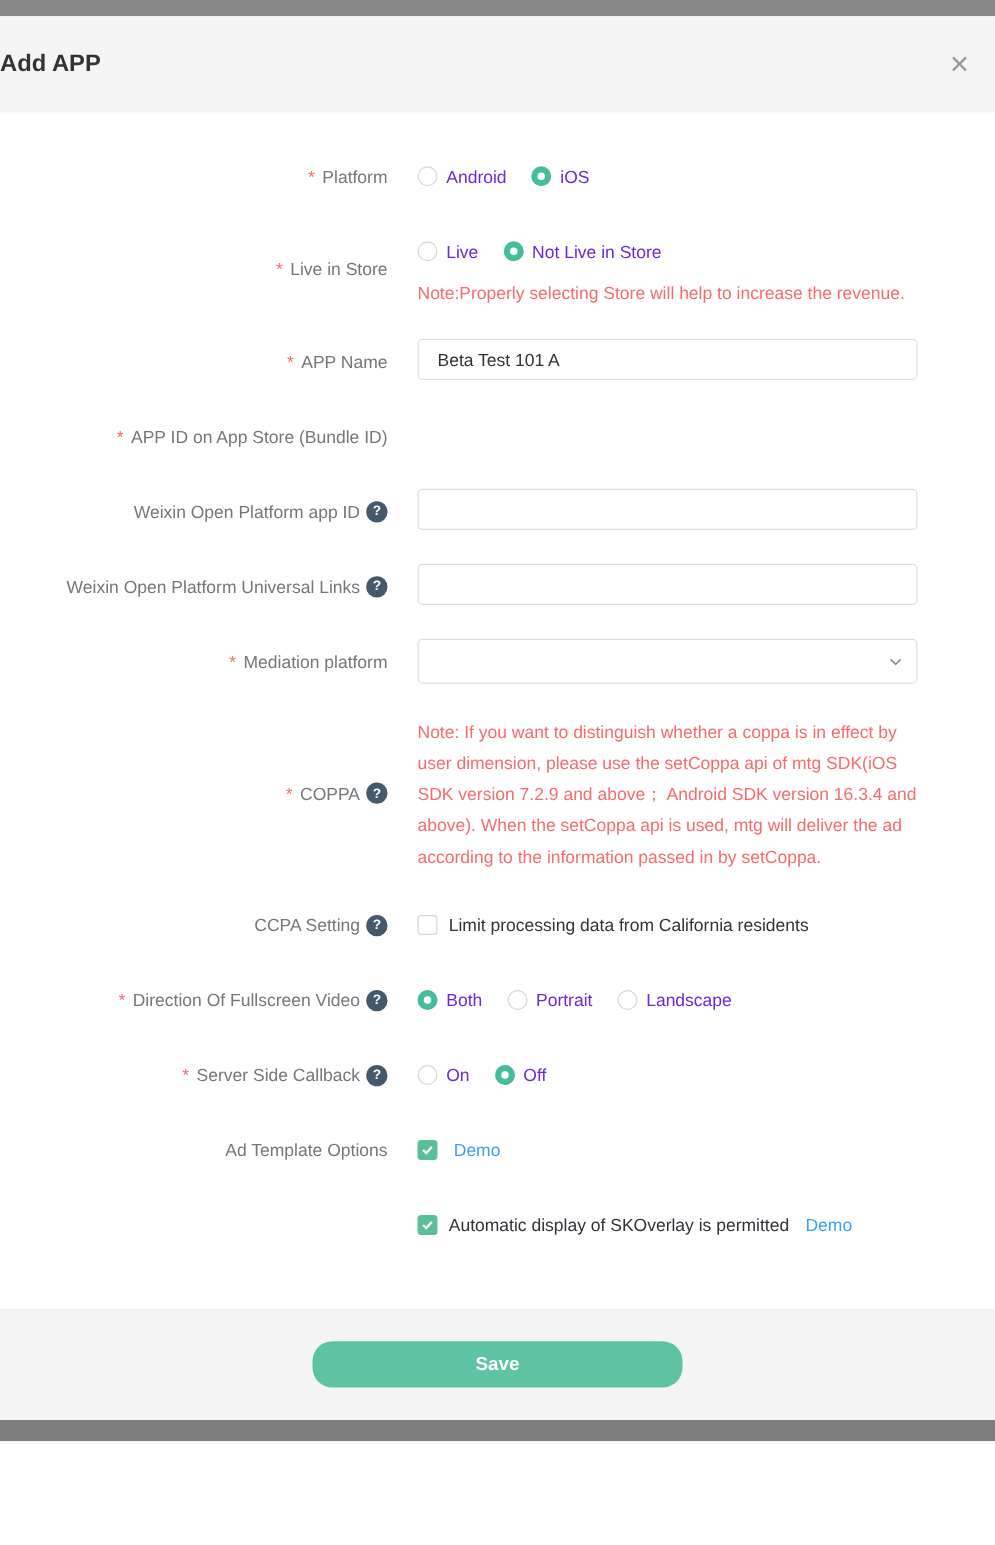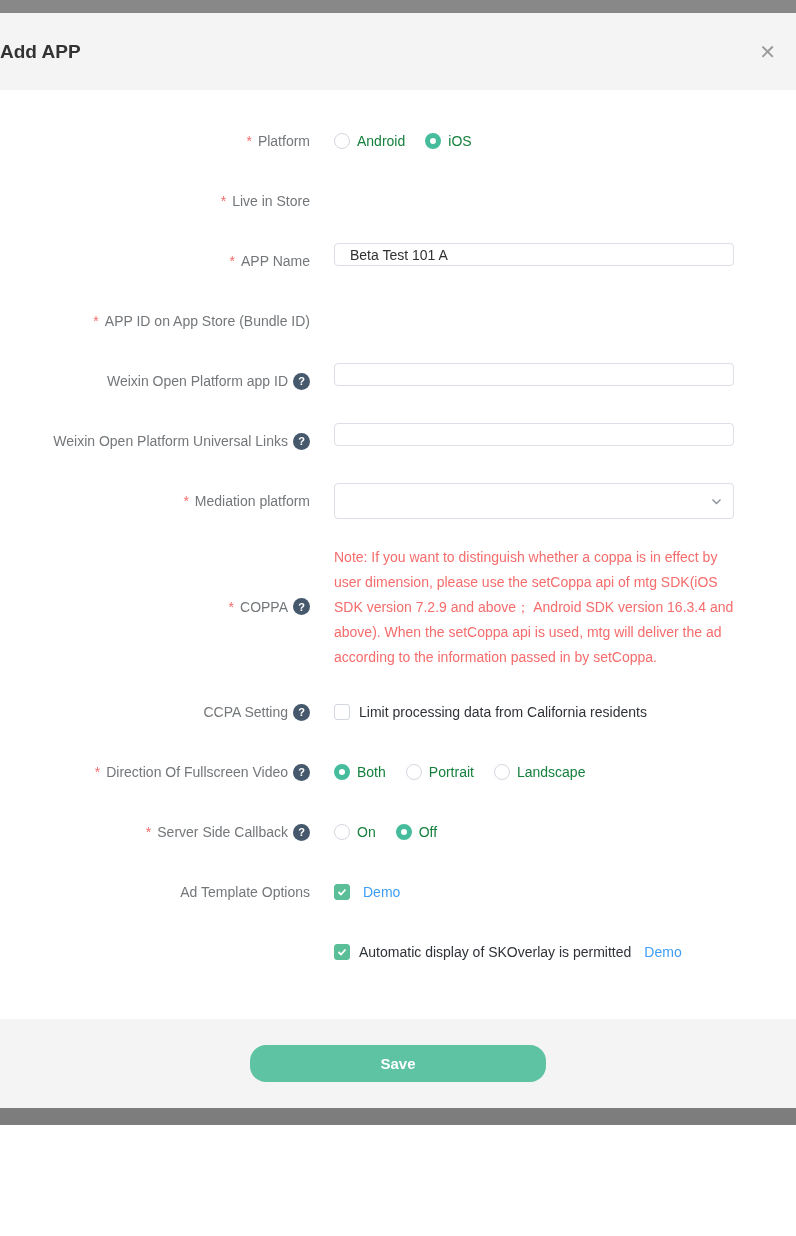--- a/index.html
+++ b/index.html
@@ -33,40 +33,40 @@
     display:flex; justify-content:flex-end; align-items:center;
     font-size:14px; color:#73777a; text-align:right; gap:5px;
     flex-shrink:0;
   }
   .req { color:#f56c6c; margin-right:1px; }
   .form-control { margin-left:24px; width:400px; }
 
   .control-row { min-height:36px; display:flex; align-items:center; }
 
   .text-input {
-    width:400px; height:23px; border:1px solid #dcdfe6; border-radius:4px;
+    width:400px; height:33px; border:1px solid #dcdfe6; border-radius:4px;
     padding:0 15px; font-size:14px; color:#303133; outline:none;
     font-family:inherit; background:#fff;
   }
   .text-input::placeholder { color:#b9bec7; }
 
   .select-box {
     width:400px; height:36px; border:1px solid #dcdfe6; border-radius:4px;
     display:flex; align-items:center; justify-content:flex-end;
     padding:0 10px; background:#fff; cursor:pointer;
   }
 
   .radio-group { display:flex; align-items:center; }
   .radio-option { display:flex; align-items:center; margin-right:20px; cursor:pointer; }
   .radio-circle {
     width:16px; height:16px; border-radius:50%;
     border:1px solid #d3d7de; background:#fff; flex-shrink:0;
   }
   .radio-circle.selected { border:5px solid #45bd9c; }
-  .radio-text { margin-left:7px; font-size:14px; color:#15803d; }
+  .radio-text { margin-left:7px; font-size:14px; color:#6d28d9; }
 
   .checkbox {
     width:16px; height:16px; border:1px solid #d3d7de; border-radius:3px;
     background:#fff; flex-shrink:0; display:flex; align-items:center; justify-content:center;
   }
   .checkbox.checked { background:#5abf99; border-color:#5abf99; }
   .checkbox-text { margin-left:9px; font-size:14px; color:#2f3338; }
 
   .help-icon {
     width:17px; height:17px; border-radius:50%; background:#45586c; color:#ffffff;
@@ -121,20 +121,33 @@
           <span class="radio-text">iOS</span>
         </div>
       </div>
     </div>
   </div>
 
   <div class="form-item">
     <div class="form-label">
       <span class="req">*</span>
       <span>Live in Store</span>
+    </div>
+    <div class="form-control">
+      <div class="control-row radio-group">
+        <div class="radio-option">
+          <span class="radio-circle"></span>
+          <span class="radio-text">Live</span>
+        </div>
+        <div class="radio-option">
+          <span class="radio-circle selected"></span>
+          <span class="radio-text">Not Live in Store</span>
+        </div>
+      </div>
+      <div class="note-text">Note:Properly selecting Store will help to increase the revenue.</div>
     </div>
   </div>
 
   <div class="form-item">
     <div class="form-label">
       <span class="req">*</span>
       <span>APP Name</span>
     </div>
     <div class="form-control">
       <input class="text-input" type="text" value="Beta Test 101 A" style="">

